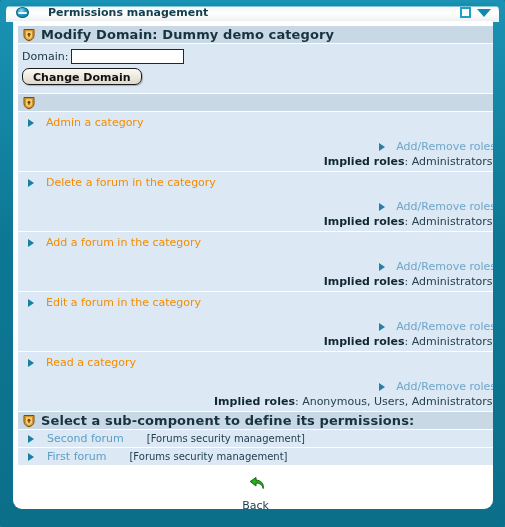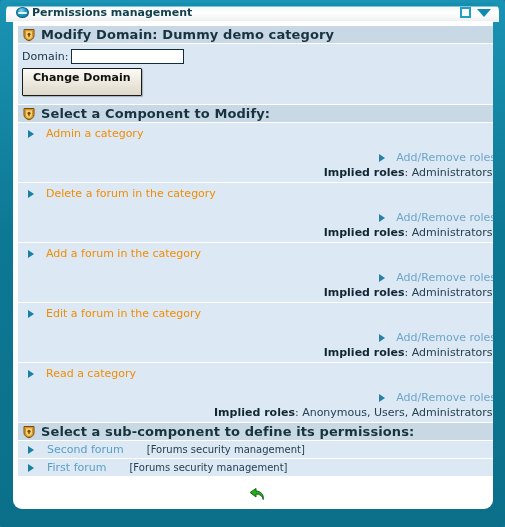--- a/index.html
+++ b/index.html
@@ -35,21 +35,21 @@
         #f4f6f7 4px, #ffffff 10px, #eceeef 19px);
     border-top-left-radius: 8px;
     border-top-right-radius: 8px;
     box-sizing: border-box;
   }
   .titlebar-left {
     position: absolute;
     left: 10px; top: 3px;
     display: flex;
     align-items: center;
-    gap: 3px;
+    gap: 19px;
   }
   .win-icon {
     width: 13px; height: 13px;
     position: relative;
     display: inline-block;
   }
   .win-icon i {
     position: absolute;
     left: 0; top: 1px;
     width: 13px; height: 11px;
@@ -167,26 +167,26 @@
     font-size: 11px;
     font-family: "DejaVu Sans", sans-serif;
     padding: 0 2px;
     box-sizing: border-box;
     outline: none;
   }
   .change-btn {
     display: inline-block;
     background: linear-gradient(180deg,#fbfaf6 0%, #ece8dd 55%, #ddd8ca 100%);
     border: 1px solid #1a1a1a;
-    border-radius: 1px;
+    border-radius: 7px;
     font-family: "DejaVu Sans", sans-serif;
     font-size: 11px;
     font-weight: bold;
     color: #111111;
-    padding: 2px 10px 11px 10px;
+    padding: 2px 10px 0 10px;
     box-shadow: 1px 1px 1px rgba(0,0,0,.25);
     cursor: pointer;
   }
 
   
   .component {
     background: #dce8f4;
     margin-bottom: 1px;
     padding: 4px 0 3px 0;
   }
@@ -321,21 +321,20 @@
 
       <div class="section-header">
         <span class="shield">
           <svg width="14" height="14" viewBox="0 0 14 14">
             <path d="M2 1.5h10v6.2c0 2.6-2.2 4.3-5 5.1-2.8-.8-5-2.5-5-5.1V1.5z" fill="#f0a830" stroke="#7a4a07" stroke-width="1"></path>
             <path d="M3.4 2.8h7.2v4.9c0 2-1.7 3.3-3.6 3.9-1.9-.6-3.6-1.9-3.6-3.9V2.8z" fill="#f7d070" stroke="#b8791a" stroke-width=".7"></path>
             <circle cx="7" cy="6.2" r="1.5" fill="#7a4a07"></circle>
             <rect x="6.4" y="6.2" width="1.2" height="3" fill="#7a4a07"></rect>
           </svg>
         </span>
-        <span class="label">Select a Component to Modify:</span>
       </div>
 
       <div id="component-list">
           <div class="component">
             <div class="component-title">
               <span class="tri"></span>
               <span class="name">Admin a category</span>
             </div>
             <div class="roles-link-row">
               <span class="tri"></span>

